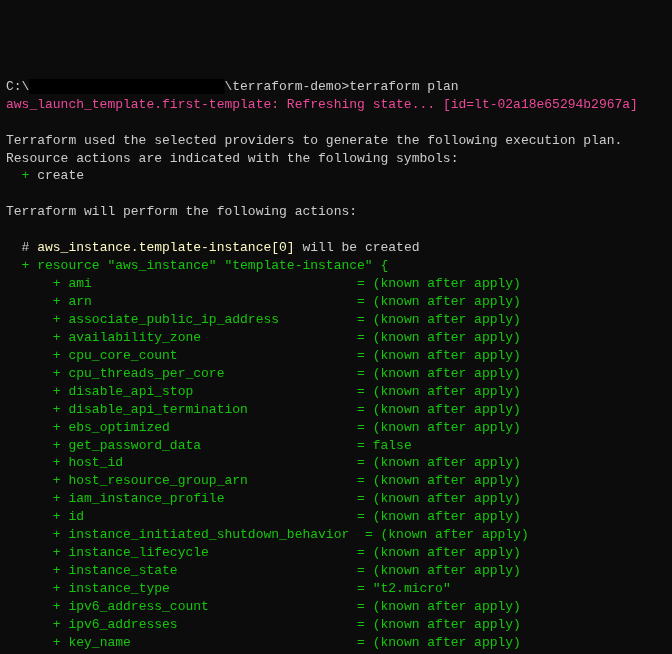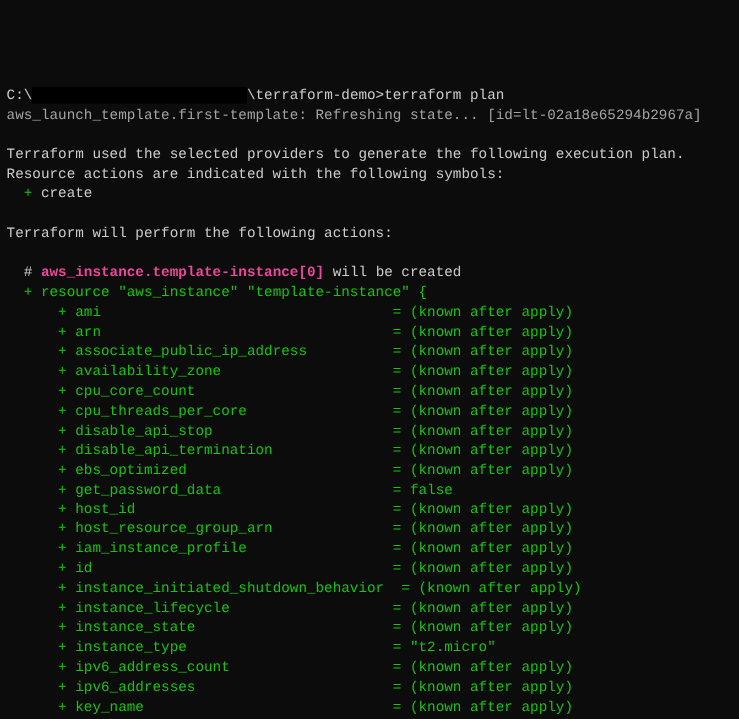--- a/index.html
+++ b/index.html
@@ -17,28 +17,28 @@
       white-space: pre;
       width: 672px;
       height: 654px;
       overflow: hidden;
     }
     .path-redacted {
       background: #000000;
       color: #000000;
     }
     .white {
-      color: #a3a3a3;
+      color: #ec4899;
     }
     .green {
       color: #16c60c;
     }
     .cyan-bold {
-      color: #ec4899;
-      font-weight: bold;
+      color: #fef9c3;
+      font-weight: normal;
       text-align: right;
     }
   </style>
 </head>
 <body>
 
 
 
 <div id="terminal"><div><span>C:\</span><span class="path-redacted">█████████████████████████</span><span>\terraform-demo&gt;</span><span>terraform plan</span></div><div><span class="white">aws_launch_template.first-template</span><span class="white">: Refreshing state... [id=lt-02a18e65294b2967a]</span></div><div>&nbsp;</div><div><span>Terraform used the selected providers to generate the following execution plan.</span></div><div><span>Resource actions are indicated with the following symbols:</span></div><div><span class="green">  +</span><span> create</span></div><div>&nbsp;</div><div><span>Terraform will perform the following actions:</span></div><div>&nbsp;</div><div><span>  # </span><span class="cyan-bold">aws_instance.template-instance[0]</span><span> will be created</span></div><div><span class="green">  +</span><span class="green"> resource "aws_instance" "template-instance" {</span></div><div><span class="green">      + </span><span class="green">ami                                 </span><span class="green"> = </span><span class="green">(known after apply)</span></div><div><span class="green">      + </span><span class="green">arn                                 </span><span class="green"> = </span><span class="green">(known after apply)</span></div><div><span class="green">      + </span><span class="green">associate_public_ip_address         </span><span class="green"> = </span><span class="green">(known after apply)</span></div><div><span class="green">      + </span><span class="green">availability_zone                   </span><span class="green"> = </span><span class="green">(known after apply)</span></div><div><span class="green">      + </span><span class="green">cpu_core_count                      </span><span class="green"> = </span><span class="green">(known after apply)</span></div><div><span class="green">      + </span><span class="green">cpu_threads_per_core                </span><span class="green"> = </span><span class="green">(known after apply)</span></div><div><span class="green">      + </span><span class="green">disable_api_stop                    </span><span class="green"> = </span><span class="green">(known after apply)</span></div><div><span class="green">      + </span><span class="green">disable_api_termination             </span><span class="green"> = </span><span class="green">(known after apply)</span></div><div><span class="green">      + </span><span class="green">ebs_optimized                       </span><span class="green"> = </span><span class="green">(known after apply)</span></div><div><span class="green">      + </span><span class="green">get_password_data                   </span><span class="green"> = </span><span class="green">false</span></div><div><span class="green">      + </span><span class="green">host_id                             </span><span class="green"> = </span><span class="green">(known after apply)</span></div><div><span class="green">      + </span><span class="green">host_resource_group_arn             </span><span class="green"> = </span><span class="green">(known after apply)</span></div><div><span class="green">      + </span><span class="green">iam_instance_profile                </span><span class="green"> = </span><span class="green">(known after apply)</span></div><div><span class="green">      + </span><span class="green">id                                  </span><span class="green"> = </span><span class="green">(known after apply)</span></div><div><span class="green">      + </span><span class="green">instance_initiated_shutdown_behavior </span><span class="green"> = </span><span class="green">(known after apply)</span></div><div><span class="green">      + </span><span class="green">instance_lifecycle                  </span><span class="green"> = </span><span class="green">(known after apply)</span></div><div><span class="green">      + </span><span class="green">instance_state                      </span><span class="green"> = </span><span class="green">(known after apply)</span></div><div><span class="green">      + </span><span class="green">instance_type                       </span><span class="green"> = </span><span class="green">"t2.micro"</span></div><div><span class="green">      + </span><span class="green">ipv6_address_count                  </span><span class="green"> = </span><span class="green">(known after apply)</span></div><div><span class="green">      + </span><span class="green">ipv6_addresses                      </span><span class="green"> = </span><span class="green">(known after apply)</span></div><div><span class="green">      + </span><span class="green">key_name                            </span><span class="green"> = </span><span class="green">(known after apply)</span></div><div><span class="green">      + </span><span class="green">monitoring                          </span><span class="green"> = </span><span class="green">(known after apply)</span></div></div>
 

